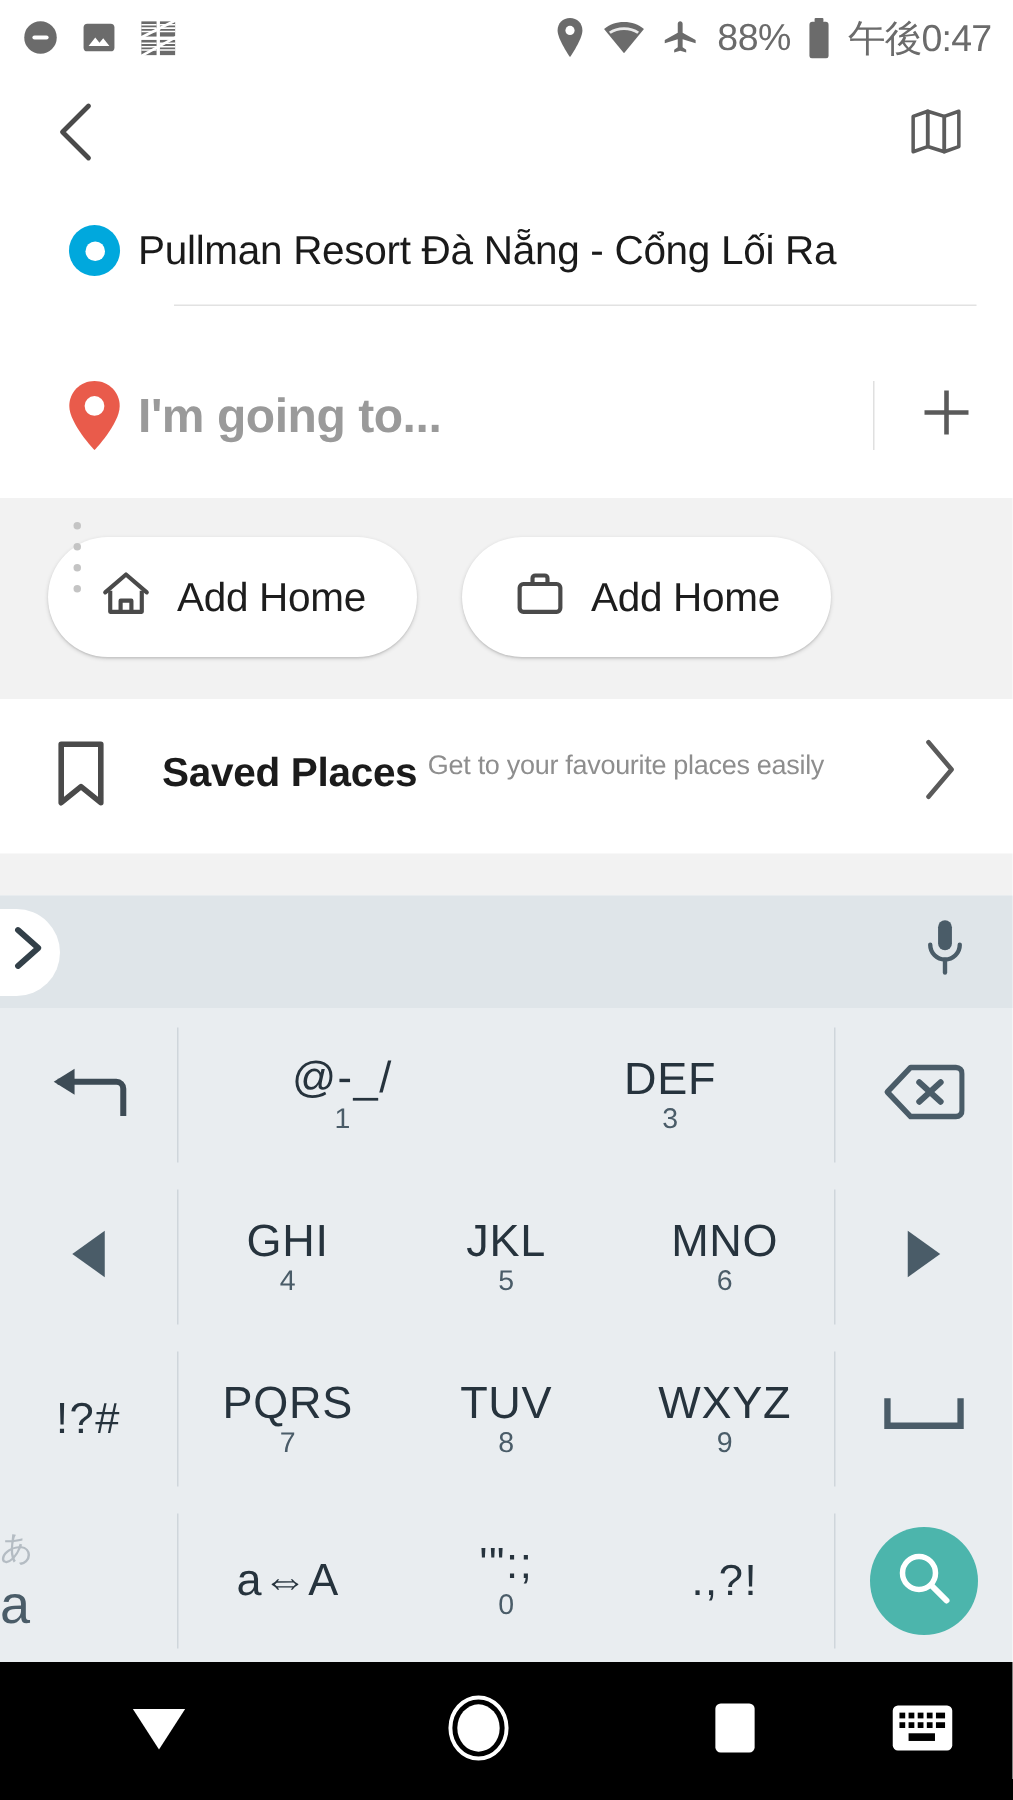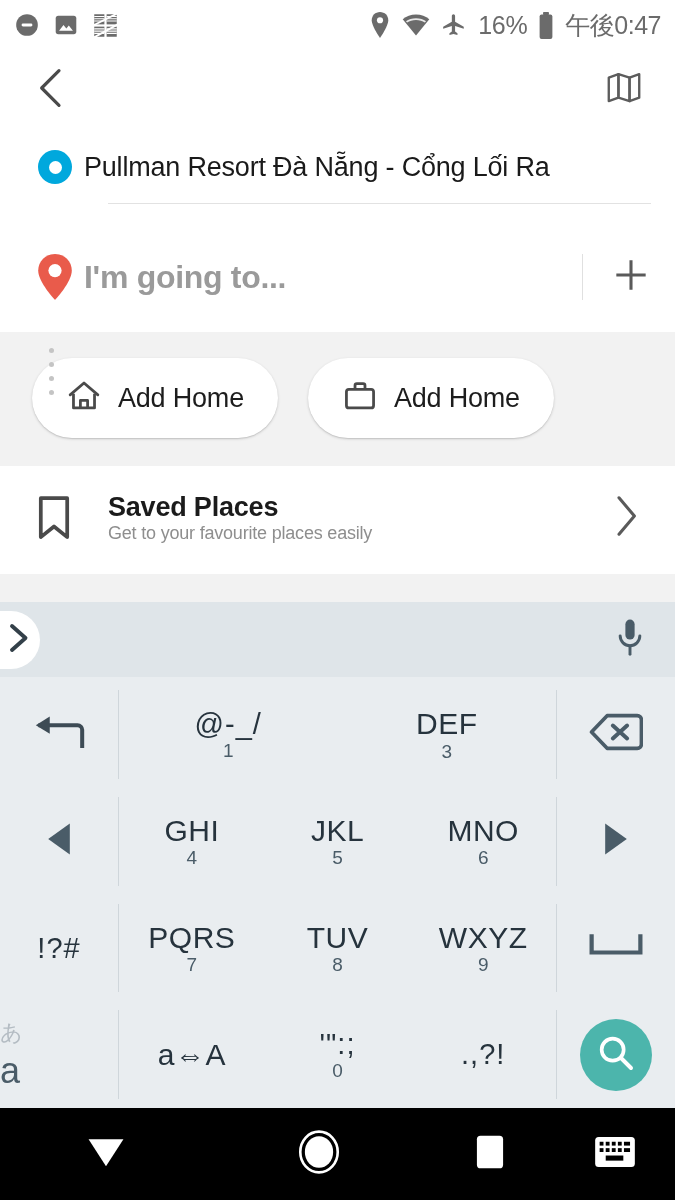--- a/index.html
+++ b/index.html
@@ -26,21 +26,21 @@
   
   .actionbar {
     height:80px; flex:0 0 80px; background:#fff;
     display:flex; align-items:center; justify-content:space-between;
     padding:0 28px;
   }
   .back-btn { width:46px; height:46px; display:flex; align-items:center; justify-content:center; }
   .map-btn { width:46px; height:46px; display:flex; align-items:center; justify-content:center; }
 
   
-  .route { background:#fff; padding:0 0 18px 4px; position:relative; }
+  .route { background:#fff; padding:0 0 18px 12px; position:relative; }
   .route-row { display:flex; align-items:center; min-height:74px; padding:0 22px; position:relative; }
   .marker-col { width:58px; display:flex; align-items:center; justify-content:center; flex:0 0 58px; }
   .origin-dot {
     width:34px; height:34px; border-radius:50%;
     background:#00a8dd;
     display:flex; align-items:center; justify-content:center;
   }
   .origin-dot i { width:13px; height:13px; border-radius:50%; background:#fff; display:block; }
   .dest-pin { width:36px; height:46px; position:relative; }
   .origin-text {
@@ -71,21 +71,21 @@
     box-shadow:0 1px 3px rgba(0,0,0,0.16), 0 1px 1px rgba(0,0,0,0.08);
   }
   .chip-label { font-size:27px; font-weight:normal; color:#1d1d1d; letter-spacing:-0.2px; white-space:nowrap; }
 
   
   .saved {
     background:#ffffff; display:flex; align-items:center;
     padding:26px 26px 30px 26px; gap:26px;
   }
   .saved-ico { width:56px; display:flex; align-items:center; justify-content:center; flex:0 0 56px; }
-  .saved-txt { display:flex; flex-direction:column; }
+  .saved-txt { display:flex; flex-direction:row; gap:7px; }
   .saved-title { font-size:27px; font-weight:bold; color:#1b1b1b; letter-spacing:-0.2px; }
   .saved-sub { font-size:18px; color:#8e8e8e; letter-spacing:-0.2px; }
   .saved-chev { margin-left:auto; display:flex; align-items:center; padding-right:10px; }
 
   .grey-gap { background:#f2f2f2; height:28px; flex:0 0 28px; }
 
   
   .kb { background:#e9edf0; flex:1 1 auto; display:flex; flex-direction:column; }
   .kb-suggest {
     height:75px; flex:0 0 75px; background:#dfe5e9;
@@ -178,21 +178,21 @@
           <g fill="#ffffff">
               <path d="M3.4 6.2C5.6 4.6 8.6 3.7 12 3.7s6.4.9 8.6 2.5l-1.0 1.2C17.6 6.0 14.9 5.2 12 5.2s-5.6.8-7.6 2.2z" opacity="0.85"></path>
             </g>
         </svg>
       </span>
       <span class="sb-ico">
         <svg width="26" height="26" viewBox="0 0 24 24">
             <path d="M21 15.5v-2l-8-4.5V3.6c0-.9-.7-1.6-1.5-1.6S10 2.7 10 3.6V9l-8 4.5v2l8-2.5V18l-2.2 1.6v1.6l3.7-1 3.7 1v-1.6L13 18v-5z" fill="#6b6b6b"></path>
           </svg>
       </span>
-      <span class="sb-text">16%</span>
+      <span class="sb-text">88%</span>
       <span class="sb-ico">
         <svg width="16" height="27" viewBox="0 0 12 22">
             <rect x="3.6" y="0" width="4.8" height="2.4" rx="0.6" fill="#6b6b6b"></rect>
             <rect x="0.8" y="2" width="10.4" height="20" rx="1.6" fill="#6b6b6b"></rect>
           </svg>
       </span>
       <span class="sb-clock">午後0:47</span>
     </div>
   </div>
 

